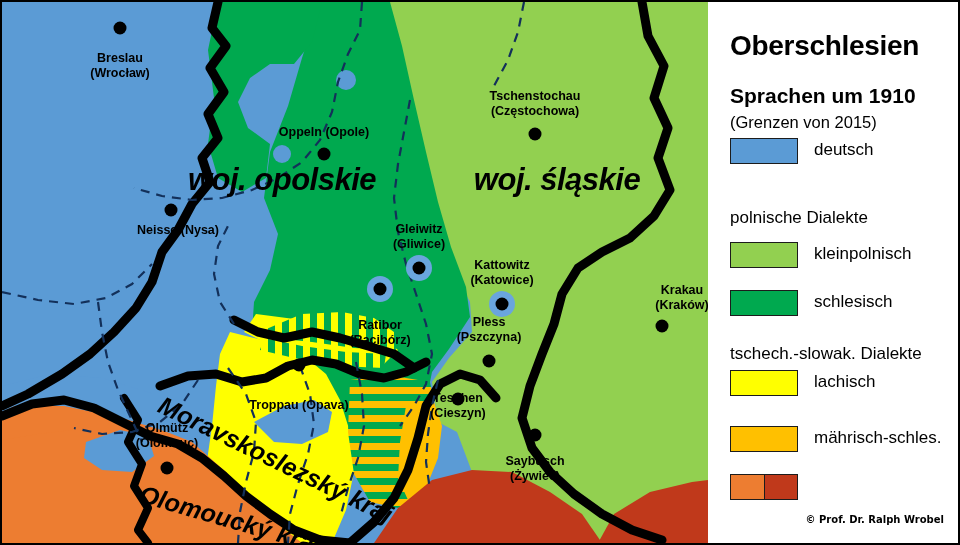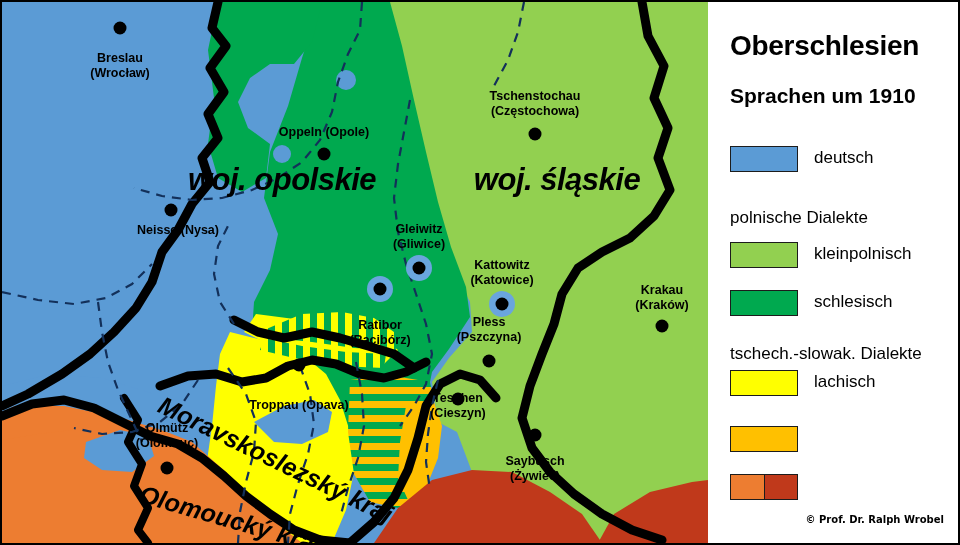--- a/index.html
+++ b/index.html
@@ -218,21 +218,21 @@
         <div class="city-label" style="left: 456px; top: 389px;">
           <span class="ln">Teschen</span>
           <span class="ln">(Cieszyn)</span>
         </div>
         <div class="city-dot" style="left: 533px; top: 433px;"></div>
         <div class="city-label" style="left: 533px; top: 452px;">
           <span class="ln">Saybusch</span>
           <span class="ln">(Żywiec)</span>
         </div>
         <div class="city-dot" style="left: 660px; top: 324px;"></div>
-        <div class="city-label" style="left: 660px; top: 281px;">
+        <div class="city-label" style="left: 680px; top: 281px;">
           <span class="ln">Krakau</span>
           <span class="ln">(Kraków)</span>
         </div>
         <div class="city-dot" style="left: 165px; top: 466px;"></div>
         <div class="city-label" style="left: 165px; top: 419px;">
           <span class="ln">Olmütz</span>
           <span class="ln">(Olomouc)</span>
         </div>
       </div>
 
@@ -240,22 +240,23 @@
         <div class="voiv-label" style="left: 280px; top: 160px;">woj. opolskie</div>
         <div class="voiv-label" style="left: 555px; top: 160px;">woj. śląskie</div>
         <div class="kraj-label" style="left: 158px; top: 387px; transform: rotate(26deg);">Moravskoslezský kraj</div>
         <div class="kraj-label" style="left: 138px; top: 477px; transform: rotate(16deg);">Olomoucký kraj</div>
       </div>
   </div>
 
   <div id="legend">
     <div id="legend-title">Oberschlesien</div>
     <div id="legend-subtitle">Sprachen um 1910</div>
+    <div id="legend-note">(Grenzen von 2015)</div>
     <div id="legend-body">
-        <div class="lg-row" style="top: 144px;">
+        <div class="lg-row" style="top: 136px;">
           <div class="lg-sw">
             <div class="half" style="background: rgb(91, 155, 213);"></div>
           </div>
           <div class="lg-txt">deutsch</div>
         </div>
         <div class="lg-head" style="top: 206px;">polnische Dialekte</div>
         <div class="lg-row" style="top: 240px;">
           <div class="lg-sw">
             <div class="half" style="background: rgb(146, 208, 80);"></div>
           </div>
@@ -271,20 +272,21 @@
         <div class="lg-row" style="top: 368px; text-decoration: underline;">
           <div class="lg-sw">
             <div class="half" style="background: rgb(255, 255, 0);"></div>
           </div>
           <div class="lg-txt">lachisch</div>
         </div>
         <div class="lg-row" style="top: 424px;">
           <div class="lg-sw">
             <div class="half" style="background: rgb(255, 192, 0);"></div>
           </div>
+          <div class="lg-txt">mährisch-schles.</div>
         </div>
         <div class="lg-row" style="top: 472px;">
           <div class="lg-sw">
             <div class="half" style="background: rgb(237, 125, 49);"></div>
             <div class="half" style="background: rgb(192, 57, 27);"></div>
           </div>
         </div>
       </div>
     <div id="legend-credit">© Prof. Dr. Ralph Wrobel</div>
   </div>

